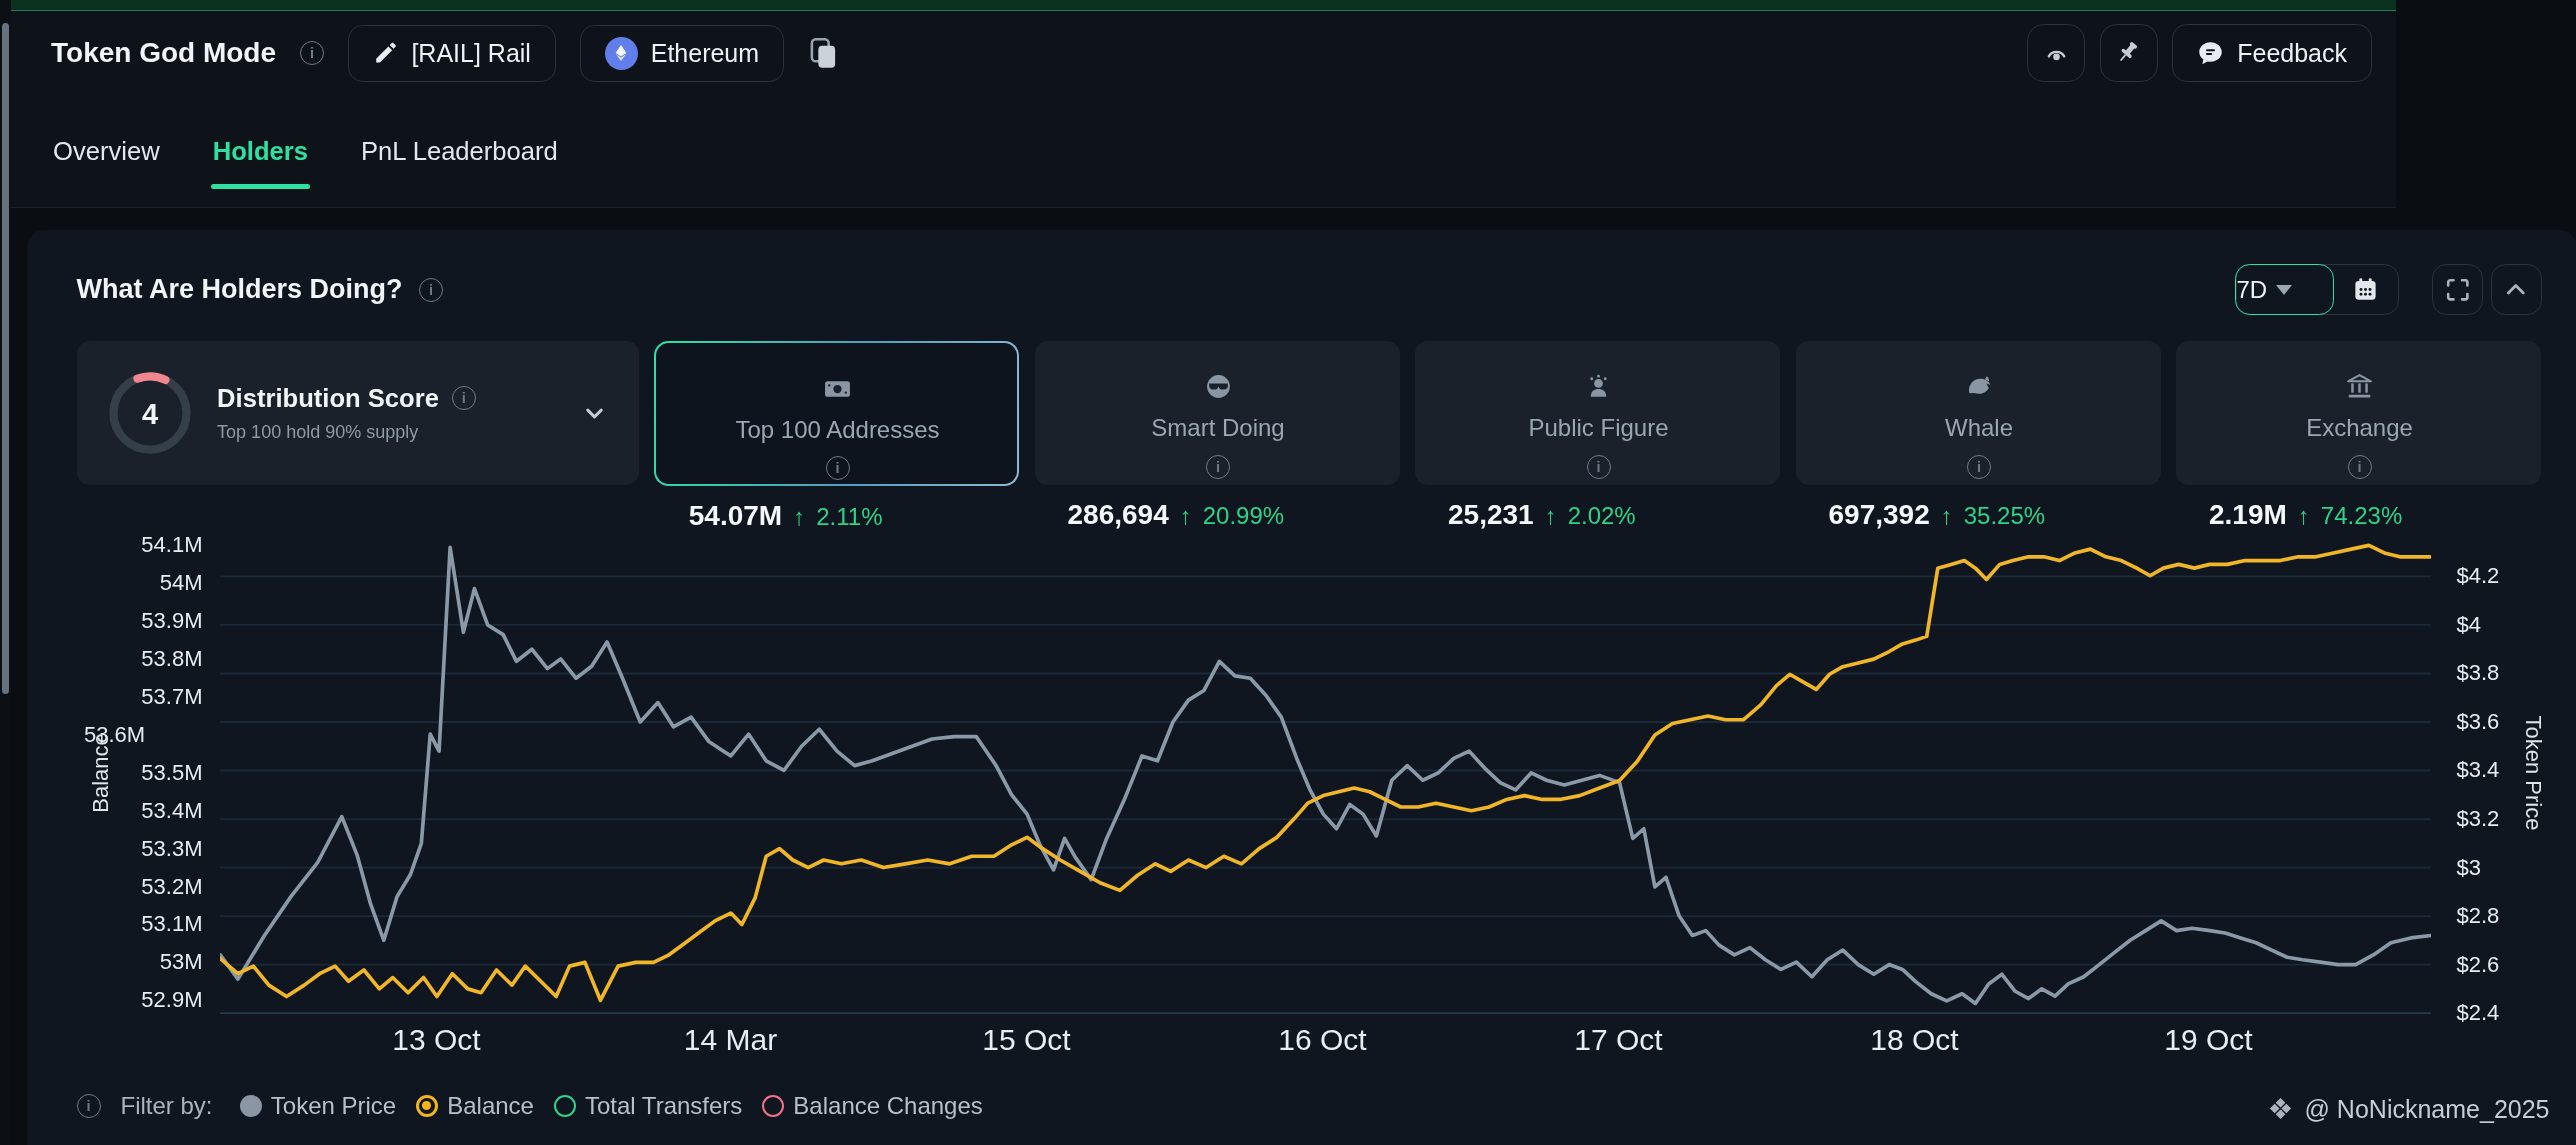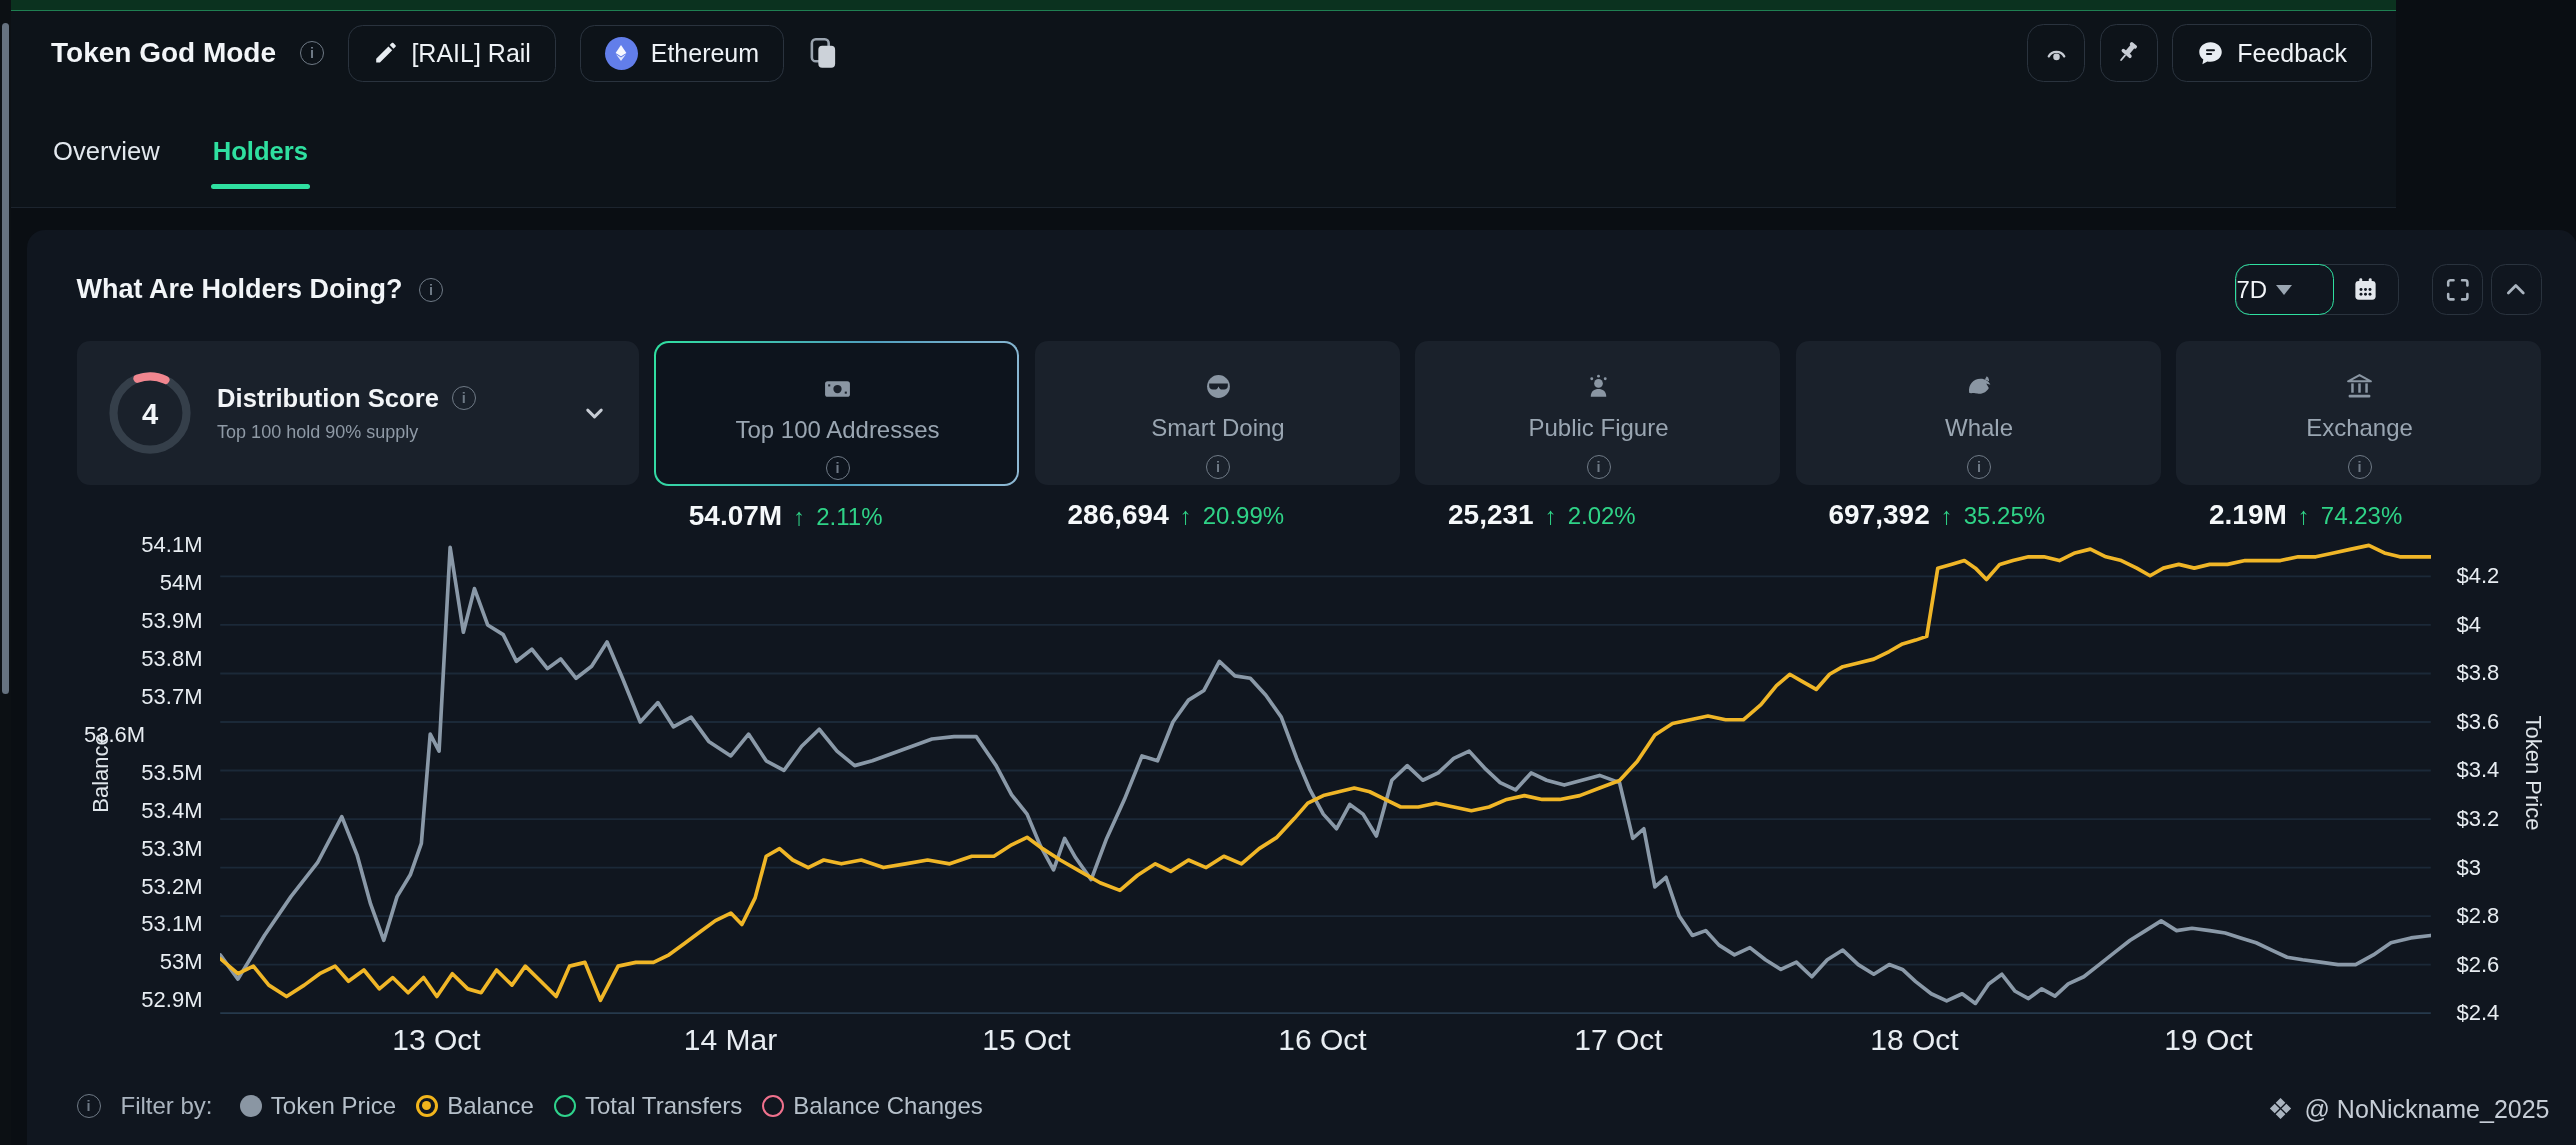--- a/index.html
+++ b/index.html
@@ -160,20 +160,23 @@
     </div>
   </div>
 
   <div class="tabbar">
     <div class="tab">
       <span>Overview</span>
     </div>
     <div class="tab active">
       <span>Holders</span>
       <span class="tab-underline"></span>
+    </div>
+    <div class="tab">
+      <span>PnL Leaderboard</span>
     </div>
   </div>
 
   <div class="panel">
 
     <div class="panel-header">
       <span class="panel-title">What Are Holders Doing?</span>
       <span class="info-icon">i</span>
       <div class="controls">
         <div class="segmented">

